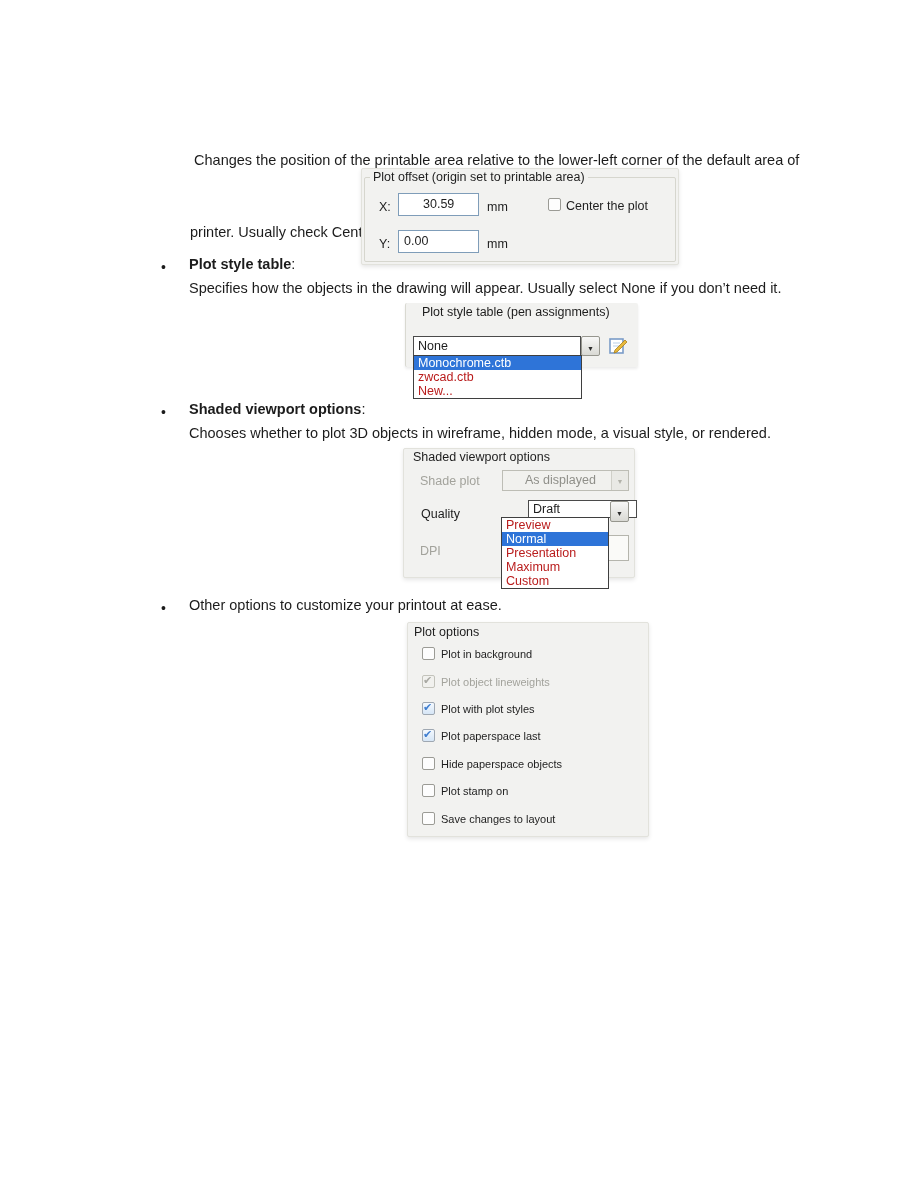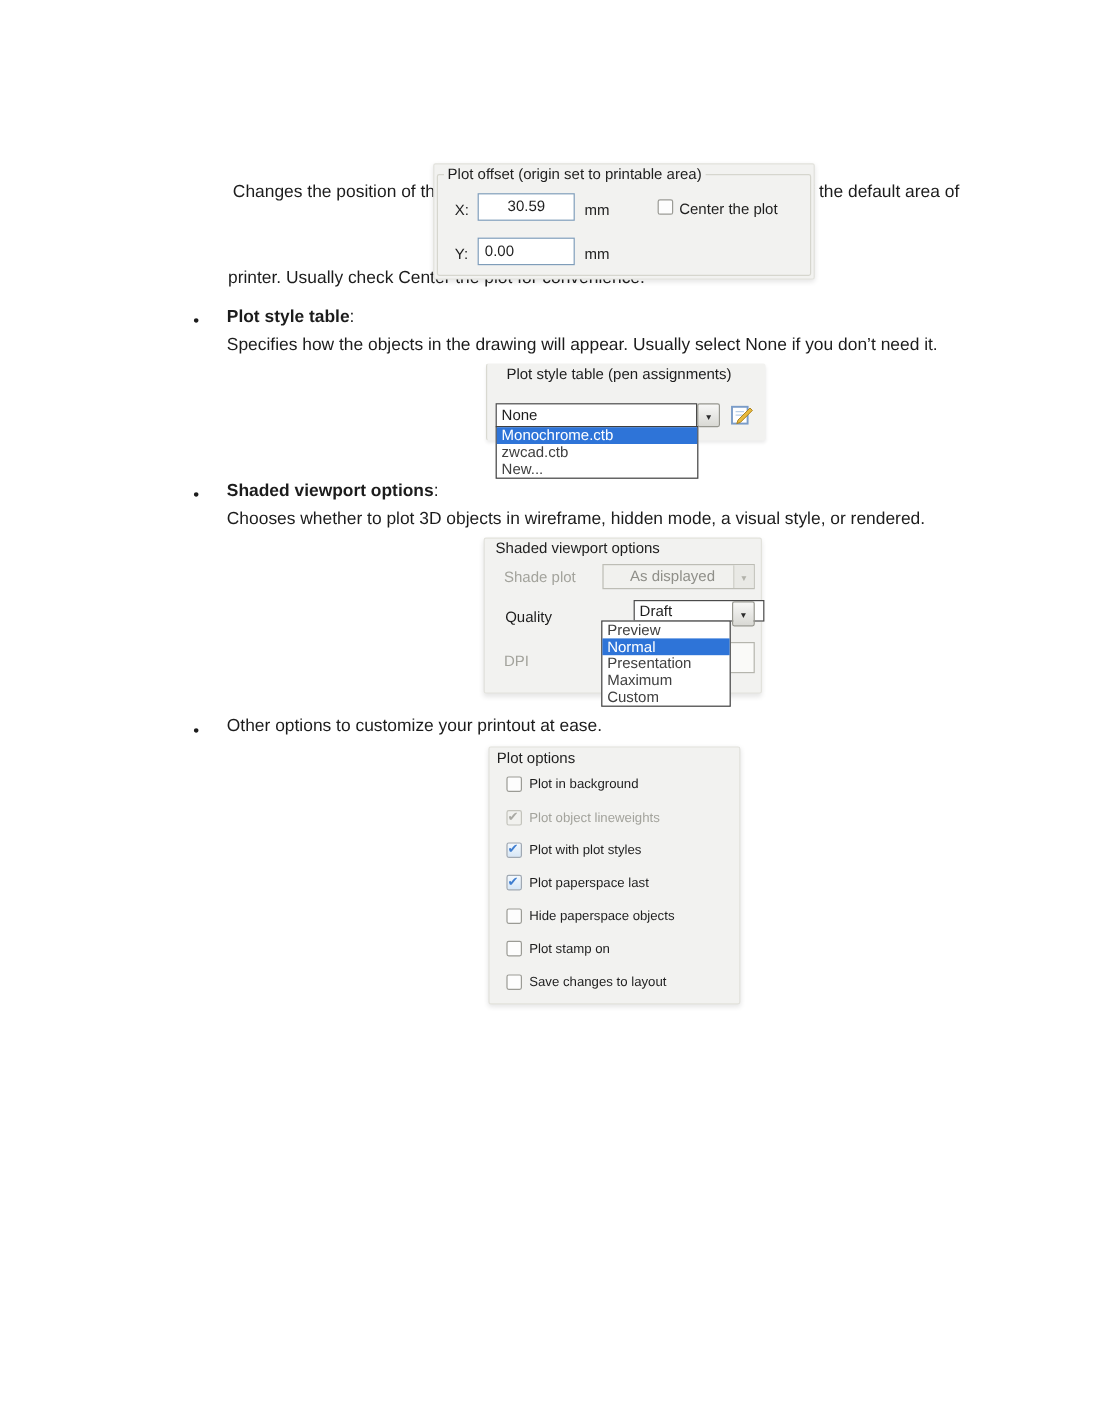--- a/index.html
+++ b/index.html
@@ -32,36 +32,36 @@
                  font-size:12.5px; padding-left:4px; white-space:pre; overflow:hidden; }
   .combo-arrow-btn { position:absolute; background:linear-gradient(#f8f8f7,#d9d9d4);
                      border:1px solid #96968e; border-radius:2px; text-align:center; }
   .combo-arrow-btn .tri { font-size:7px; color:#2c2c2c; line-height:18px; }
   .combo-disabled { position:absolute; background:#f1f1ee; border:1px solid #bdbdb5;
                     color:#8f8f89; font-size:12.5px; padding-left:22px; white-space:pre; }
   .combo-disabled .arrow-zone { position:absolute; right:0; top:0; bottom:0; width:17px;
                     background:#e9e9e5; border-left:1px solid #cfcfc8; text-align:center; }
   .combo-disabled .tri { font-size:7px; color:#b2b2aa; line-height:19px; }
   .droplist { position:absolute; background:#ffffff; border:1px solid #3f3f3f; z-index:3; }
-  .droplist .row { height:14px; line-height:14px; font-size:12.5px; padding-left:4px; white-space:pre; color:#404040; }
+  .droplist .row { height:14px; line-height:14px; font-size:12.5px; padding-left:4px; white-space:pre; color:#b91c1c; }
   .droplist .row.selected { color:#ffffff; }
   
   .opt-row-label { position:absolute; font-size:11px; line-height:14px; white-space:pre; }
 </style>
 </head>
 <body>
 
 <div id="page">
 
   <div class="abs body-text" style="left:190px; top:100px;">
     <div> Changes the position of the printable area relative to the lower-left corner of the default area of</div>
     <div>printer. Usually check Center the plot for convenience.</div>
   </div>
 
-  <div class="abs frag" style="left:361px; top:136px; width:318px; height:97px;">
+  <div class="abs frag" style="left:361px; top:168px; width:318px; height:97px;">
     <div class="groupbox-border" style="left:2px; top:8px; right:2px; bottom:2px;"></div>
     <div class="group-label" style="left:8px; top:1px;">Plot offset (origin set to printable area)</div>
     <div class="ui-label" style="left:17px; top:31px;">X:</div>
     <div class="textbox" style="left:36px; top:24px; width:81px; height:23px;padding-left:24px;">30.59</div>
     <div class="ui-label" style="left:125px; top:31px;">mm</div>
     <div class="checkbox" style="left:186px; top:29px;"></div>
     <div class="ui-label" style="left:204px; top:30px;">Center the plot</div>
     <div class="ui-label" style="left:17px; top:68px;">Y:</div>
     <div class="textbox" style="left:36px; top:61px; width:81px; height:23px;">0.00</div>
     <div class="ui-label" style="left:125px; top:68px;">mm</div>
@@ -110,21 +110,21 @@
       <div class="row selected" style="background:#2e74d8;">Normal</div>
       <div class="row">Presentation</div>
       <div class="row">Maximum</div>
       <div class="row">Custom</div>
     </div>
   </div>
 
   <div class="abs bullet-dot" style="left:161px; top:600px;">•</div>
   <div class="abs body-text" style="left:189px; top:597px; line-height:17px;">Other options to customize your printout at ease.</div>
 
-  <div class="abs frag" style="left:407px; top:622px; width:210px; height:215px;">
+  <div class="abs frag" style="left:407px; top:622px; width:242px; height:215px;">
     <div class="group-label" style="left:3px; top:2px; background:transparent;">Plot options</div>
 
     <div class="checkbox" style="left:14px; top:24px;"></div>
     <div class="opt-row-label" style="left:33px; top:24px;">Plot in background</div>
 
     <div class="checkbox checked-disabled" style="left:14px; top:52px;">
         <span class="check">✔</span>
       </div>
     <div class="opt-row-label" style="left:33px; top:52px; color:#a3a39c;">Plot object lineweights</div>
 

